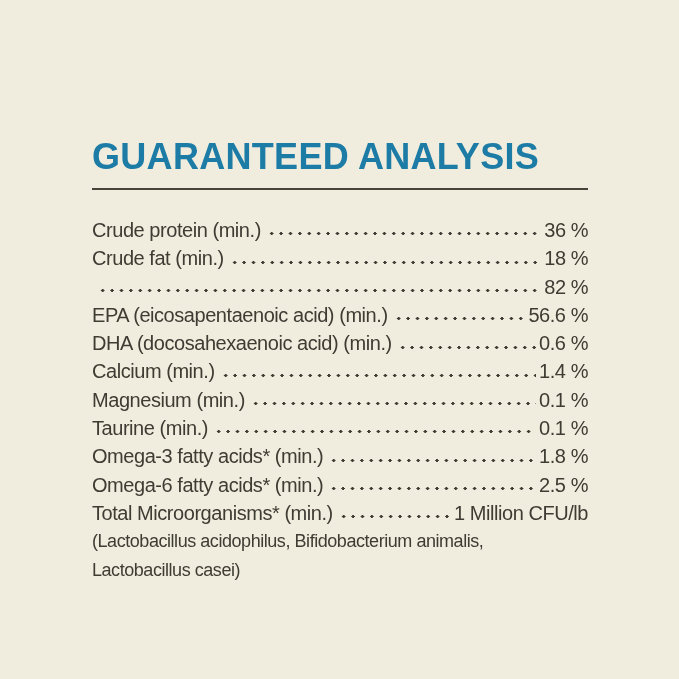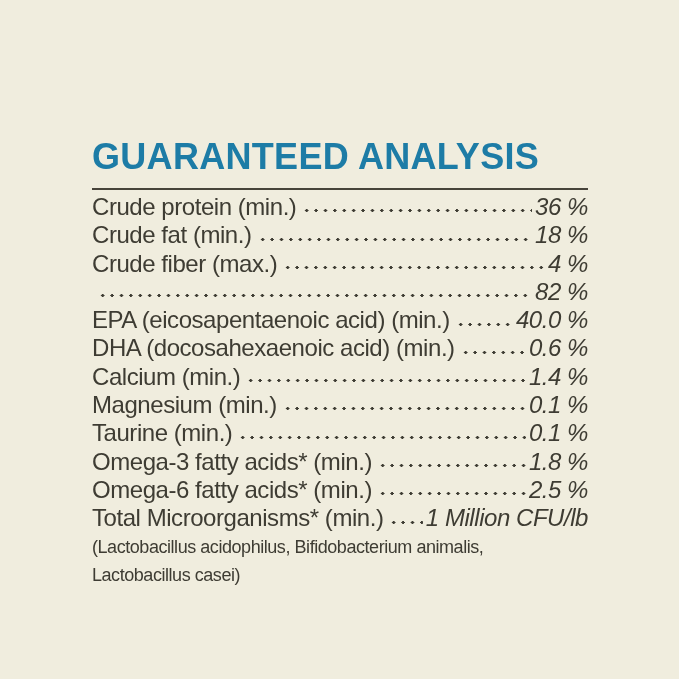--- a/index.html
+++ b/index.html
@@ -35,22 +35,22 @@
     color: #1d7ca6;
     white-space: nowrap;
   }
   .rule {
     height: 0;
     border: none;
     border-top: 2px solid #47443a;
     margin: 13px 0 0 0;
   }
   .rows {
-    margin-top: 3px;
-    font-size: 24px;
+    margin-top: 26px;
+    font-size: 20px;
     letter-spacing: -0.45px;
   }
   .row {
     display: flex;
     height: 28.3px;
     overflow: hidden;
   }
   .row > span {
     line-height: 28.3px;
     white-space: nowrap;
@@ -59,21 +59,20 @@
     flex: 1 1 auto;
     align-self: stretch;
     margin: 0 3px 0 6px;
     background-image: radial-gradient(circle, #3e3c33 1.45px, rgba(62,60,51,0) 1.6px);
     background-repeat: repeat-x;
     background-size: 9.4px 9.4px;
     background-position: left 0 bottom 5.5px;
   }
   .value {
     text-align: left;
-    font-style: italic;
   }
   .footnote-line {
     font-size: 18px;
     line-height: 28.3px;
     letter-spacing: -0.45px;
     white-space: nowrap;
   }
 </style>
 </head>
 <body>
@@ -88,35 +87,30 @@
     <span class="leader"></span>
     <span class="value">36 %</span>
   </div>
 
   <div class="row">
     <span class="label">Crude fat (min.)</span>
     <span class="leader"></span>
     <span class="value">18 %</span>
   </div>
 
-  <div class="row">
-    <span class="label">Crude fiber (max.)</span>
-    <span class="leader"></span>
-    <span class="value">4 %</span>
-  </div>
 
   <div class="row">
     <span class="leader"></span>
     <span class="value">82 %</span>
   </div>
 
   <div class="row">
     <span class="label">EPA (eicosapentaenoic acid) (min.)</span>
     <span class="leader"></span>
-    <span class="value">40.0 %</span>
+    <span class="value">56.6 %</span>
   </div>
 
   <div class="row">
     <span class="label">DHA (docosahexaenoic acid) (min.)</span>
     <span class="leader"></span>
     <span class="value">0.6 %</span>
   </div>
 
   <div class="row">
     <span class="label">Calcium (min.)</span>

